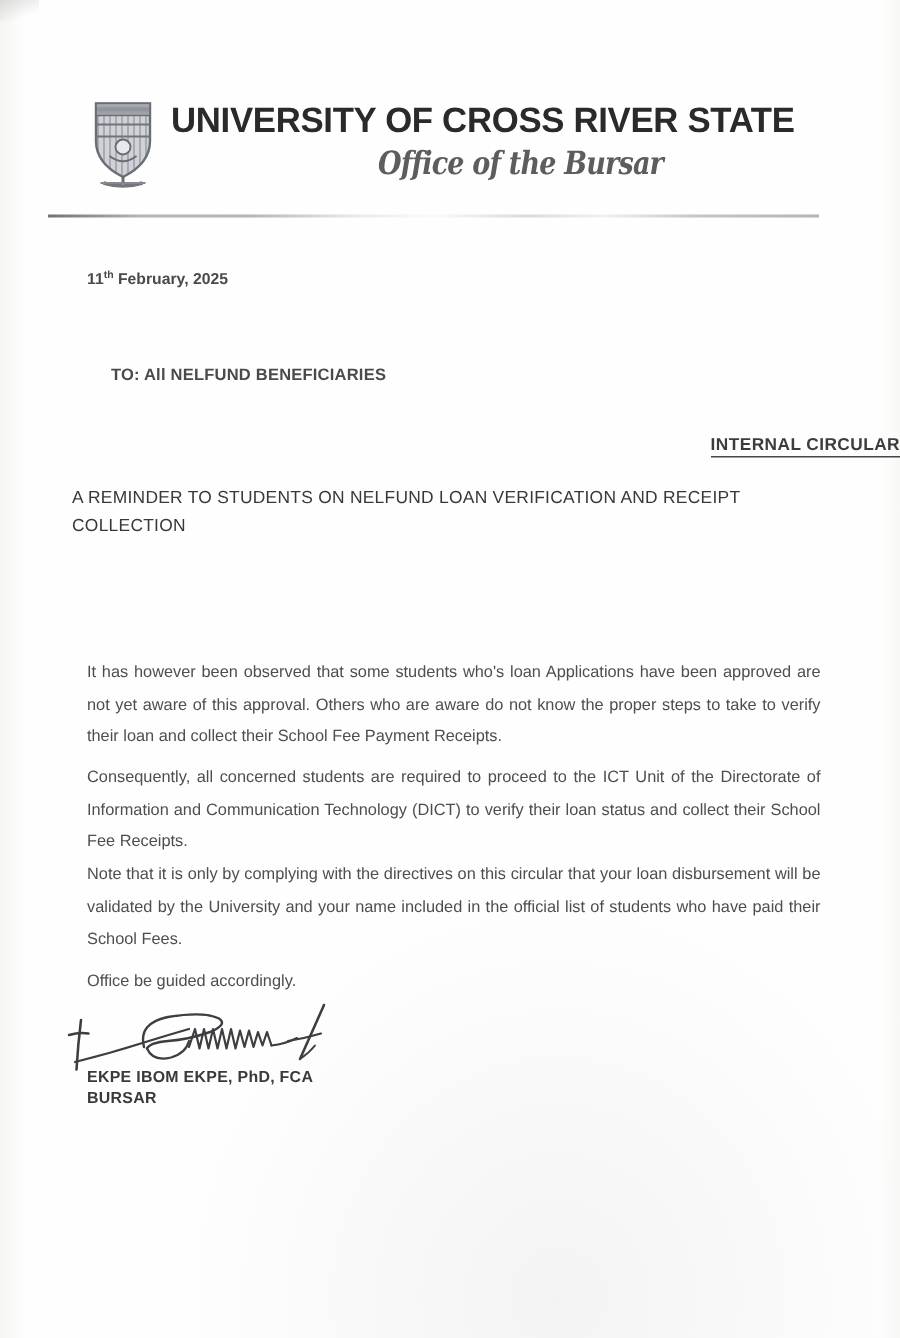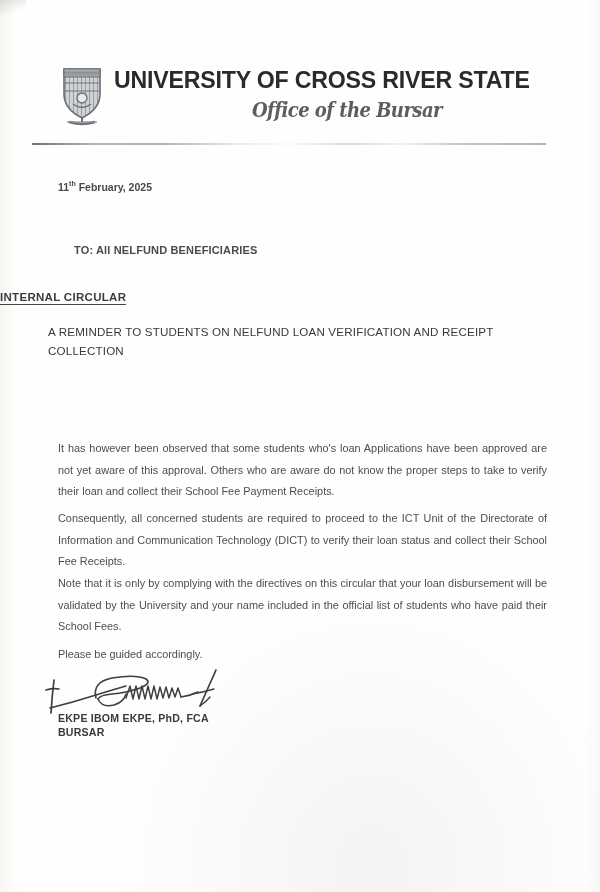--- a/index.html
+++ b/index.html
@@ -113,21 +113,21 @@
     letter-spacing: 0.15px;
     color: #4a4a4a;
     filter: blur(0.35px);
     margin-left: 16px;
   }
 
   .circular-title {
     position: absolute;
     left: 0; top: 291px;
     width: 600px;
-    text-align: left;
+    text-align: right;
     font-size: 11.5px;
     font-weight: 700;
     letter-spacing: 0.3px;
     color: #3c3c3c;
     filter: blur(0.35px);
   }
   .circular-title span {
     border-bottom: 1.4px solid #454545;
     padding-bottom: 1px;
   }
@@ -249,21 +249,21 @@
   <div class="circular-title">
     <span>INTERNAL CIRCULAR</span>
   </div>
 
   <div class="subject">A REMINDER TO STUDENTS ON NELFUND LOAN VERIFICATION AND RECEIPT COLLECTION</div>
 
   <div class="body-text p3">Consequently, all concerned students are required to proceed to the ICT Unit of the Directorate of Information and Communication Technology (DICT) to verify their loan status and collect their School Fee Receipts.</div>
   <div class="body-text p2">It has however been observed that some students who's loan Applications have been approved are not yet aware of this approval. Others who are aware do not know the proper steps to take to verify their loan and collect their School Fee Payment Receipts.</div>
   <div class="body-text p4">Note that it is only by complying with the directives on this circular that your loan disbursement will be validated by the University and your name included in the official list of students who have paid their School Fees.</div>
 
-  <div class="closing">Please be guided accordingly.</div>
+  <div class="closing">Office be guided accordingly.</div>
 
   <div class="signature-block">
 
     <div class="signature-ink">
       <svg viewBox="0 0 200 55" xmlns="http://www.w3.org/2000/svg">
         <g fill="none" stroke="#3d3d42" stroke-linecap="round" stroke-linejoin="round">
 
           <path d="M6 22 Q13 20 19 21" stroke-width="1.6"></path>
           <path d="M14 12 Q12 28 11 45" stroke-width="1.7"></path>
 

